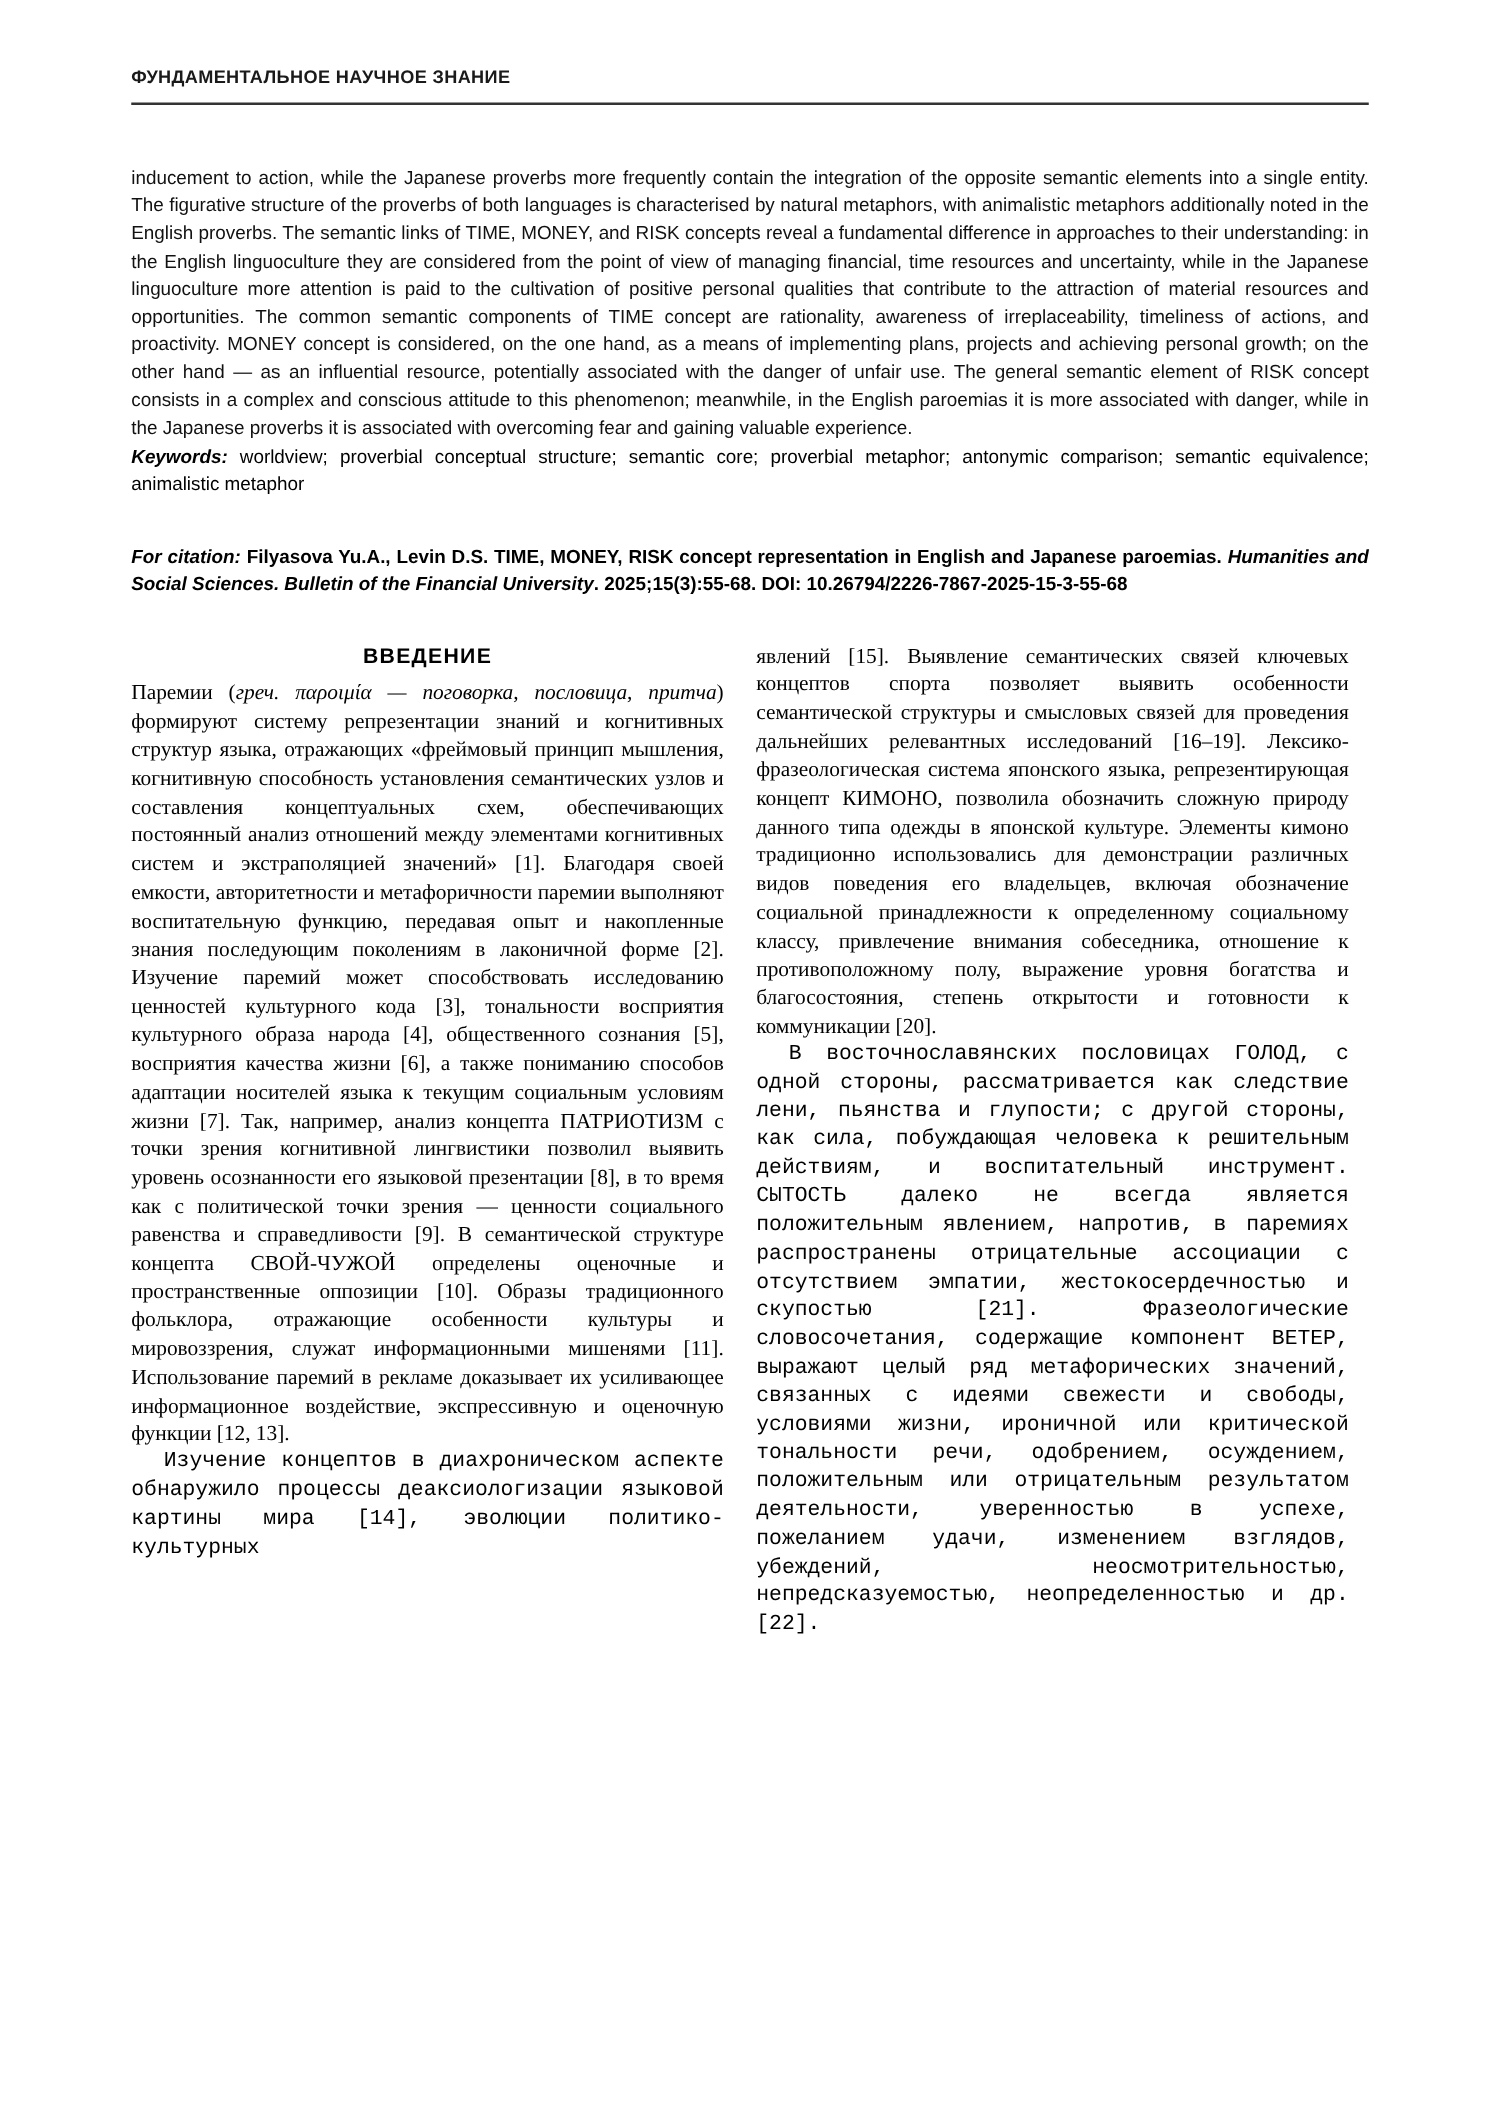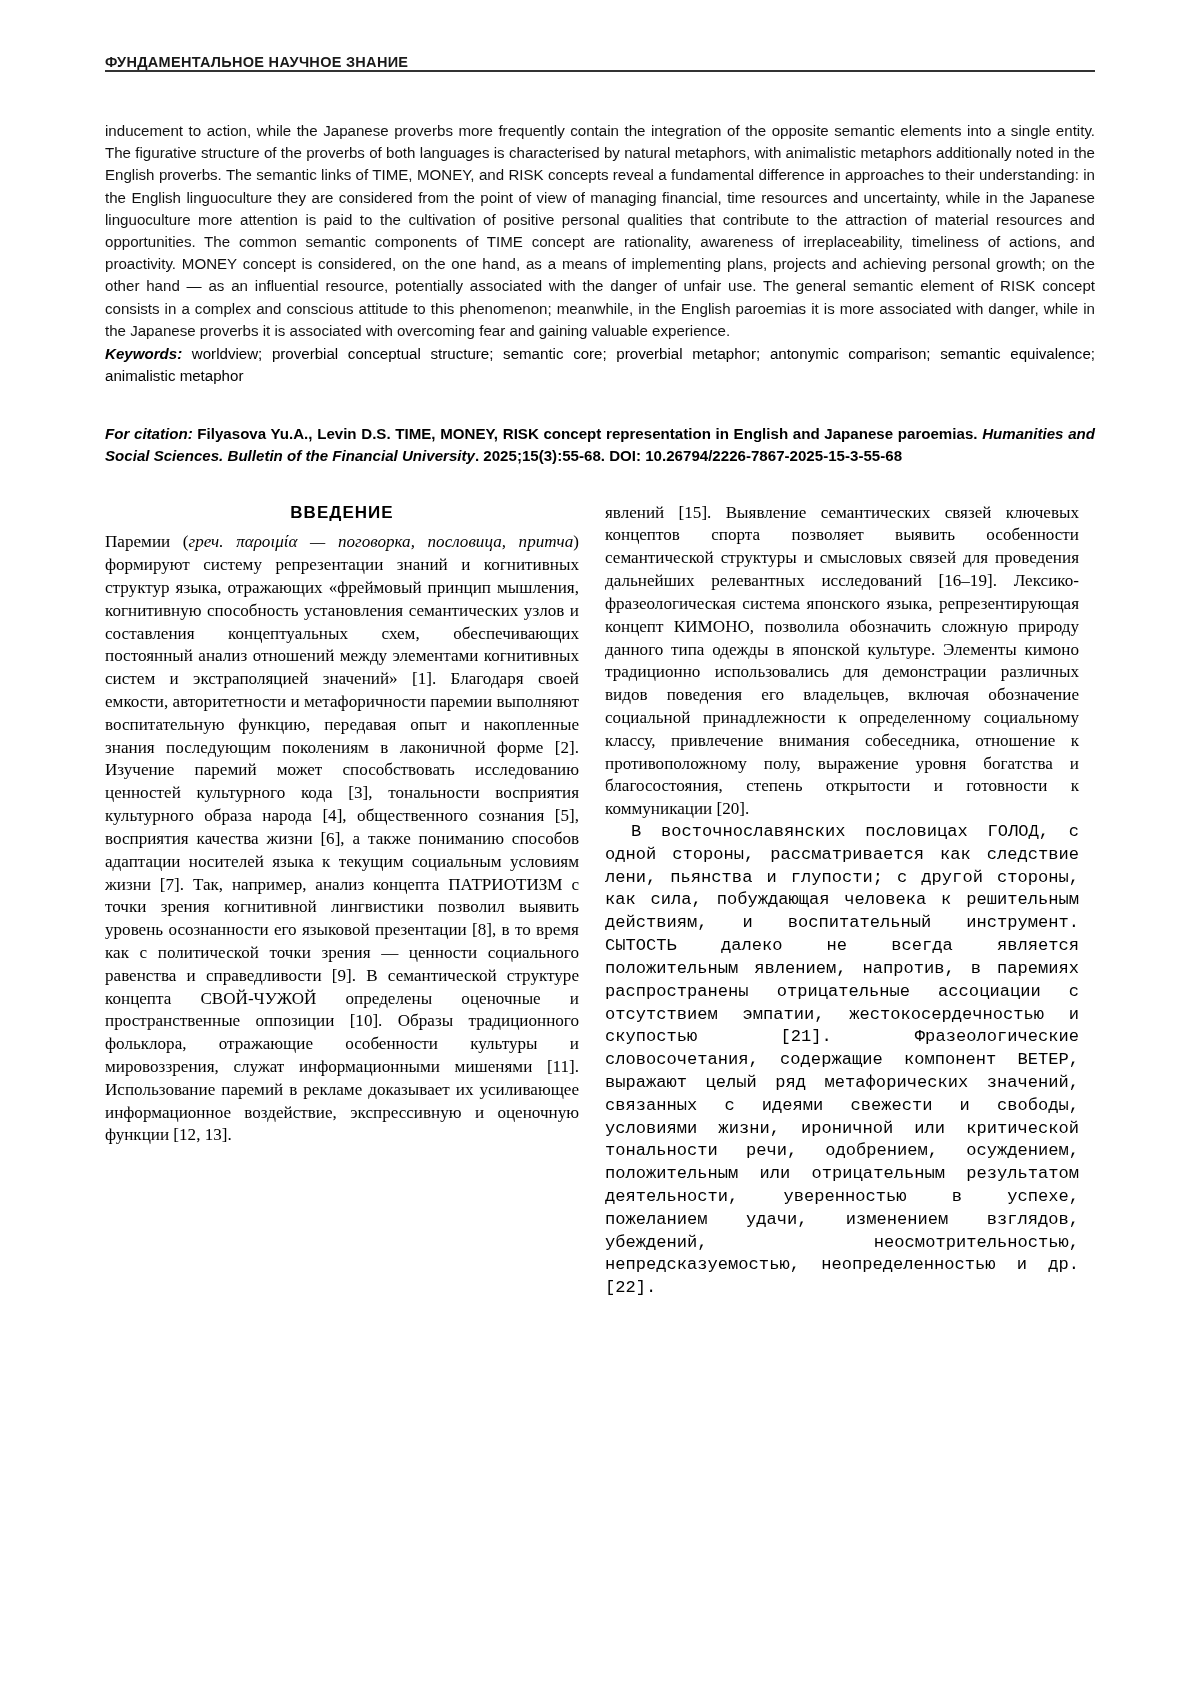--- a/index.html
+++ b/index.html
@@ -21,20 +21,21 @@
     height: 1697px;
     box-sizing: border-box;
     padding: 54px 105px 40px 105px;
   }
   .runhead {
     font-family: "Liberation Sans", sans-serif;
     font-weight: bold;
     font-size: 14.5px;
     letter-spacing: 0.02em;
     color: #1a1a1a;
+    padding-bottom: 12px;
   }
   .rule {
     border-bottom: 2.5px solid #333333;
     width: 100%;
     margin-bottom: 26px;
   }
   .abstract {
     font-family: "Liberation Sans", sans-serif;
     font-size: 15.1px;
     line-height: 1.47;
@@ -126,20 +127,21 @@
 
   <div class="citation">
     <span class="lbl">For citation:</span><span> Filyasova Yu.A., Levin D.S. TIME, MONEY, RISK concept representation in English and Japanese paroemias. </span><span class="ital">Humanities and Social Sciences. Bulletin of the Financial University</span><span>. 2025;15(3):55-68. DOI: 10.26794/2226-7867-2025-15-3-55-68</span>
   </div>
 
   <div class="columns">
 
     <div class="col">
       <div class="sec-title">ВВЕДЕНИЕ</div>
       <p><span>Паремии (</span><span class="ital">греч. παροιμία — поговорка, пословица, притча</span><span>) формируют систему репрезентации знаний и когнитивных структур языка, отражающих «фреймовый принцип мышления, когнитивную способность установления семантических узлов и составления концептуальных схем, обеспечивающих постоянный анализ отношений между элементами когнитивных систем и экстраполяцией значений» [1]. Благодаря своей емкости, авторитетности и метафоричности паремии выполняют воспитательную функцию, передавая опыт и накопленные знания последующим поколениям в лаконичной форме [2]. Изучение паремий может способствовать исследованию ценностей культурного кода [3], тональности восприятия культурного образа народа [4], общественного сознания [5], восприятия качества жизни [6], а также пониманию способов адаптации носителей языка к текущим социальным условиям жизни [7]. Так, например, анализ концепта ПАТРИОТИЗМ с точки зрения когнитивной лингвистики позволил выявить уровень осознанности его языковой презентации [8], в то время как с политической точки зрения — ценности социального равенства и справедливости [9]. В семантической структуре концепта СВОЙ-ЧУЖОЙ определены оценочные и пространственные оппозиции [10]. Образы традиционного фольклора, отражающие особенности культуры и мировоззрения, служат информационными мишенями [11]. Использование паремий в рекламе доказывает их усиливающее информационное воздействие, экспрессивную и оценочную функции [12, 13].</span></p>
+      <p class="indent">Изучение концептов в диахроническом аспекте обнаружило процессы деаксиологизации языковой картины мира [14], эволюции политико-культурных</p>
     </div>
 
     <div class="col">
       <p>явлений [15]. Выявление семантических связей ключевых концептов спорта позволяет выявить особенности семантической структуры и смысловых связей для проведения дальнейших релевантных исследований [16–19]. Лексико-фразеологическая система японского языка, репрезентирующая концепт КИМОНО, позволила обозначить сложную природу данного типа одежды в японской культуре. Элементы кимоно традиционно использовались для демонстрации различных видов поведения его владельцев, включая обозначение социальной принадлежности к определенному социальному классу, привлечение внимания собеседника, отношение к противоположному полу, выражение уровня богатства и благосостояния, степень открытости и готовности к коммуникации [20].</p>
       <p class="indent">В восточнославянских пословицах ГОЛОД, с одной стороны, рассматривается как следствие лени, пьянства и глупости; с другой стороны, как сила, побуждающая человека к решительным действиям, и воспитательный инструмент. СЫТОСТЬ далеко не всегда является положительным явлением, напротив, в паремиях распространены отрицательные ассоциации с отсутствием эмпатии, жестокосердечностью и скупостью [21]. Фразеологические словосочетания, содержащие компонент ВЕТЕР, выражают целый ряд метафорических значений, связанных с идеями свежести и свободы, условиями жизни, ироничной или критической тональности речи, одобрением, осуждением, положительным или отрицательным результатом деятельности, уверенностью в успехе, пожеланием удачи, изменением взглядов, убеждений, неосмотрительностью, непредсказуемостью, неопределенностью и др. [22].</p>
     </div>
 
   </div>
 
 </div>

